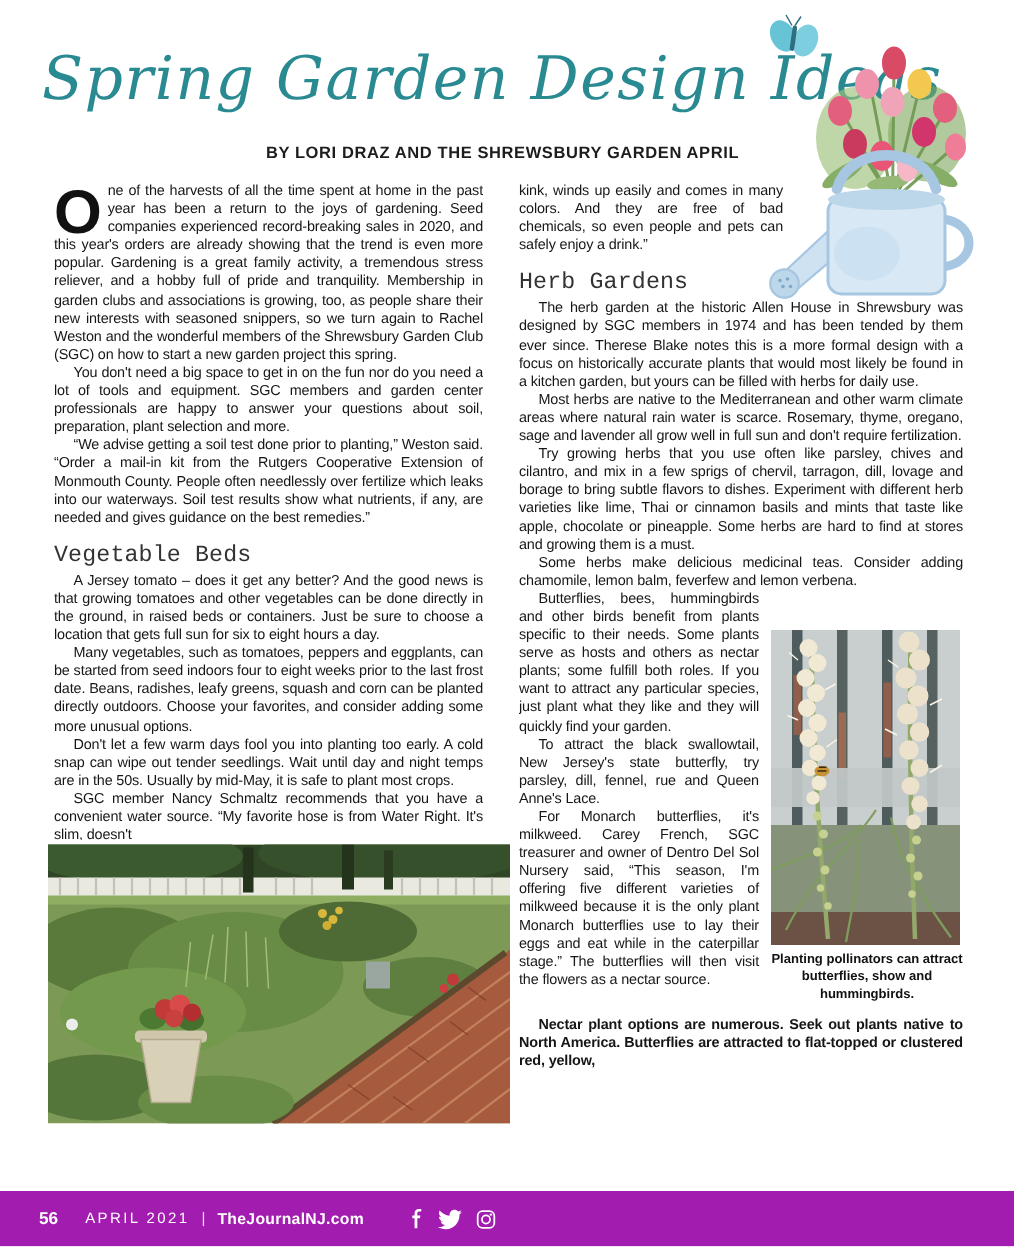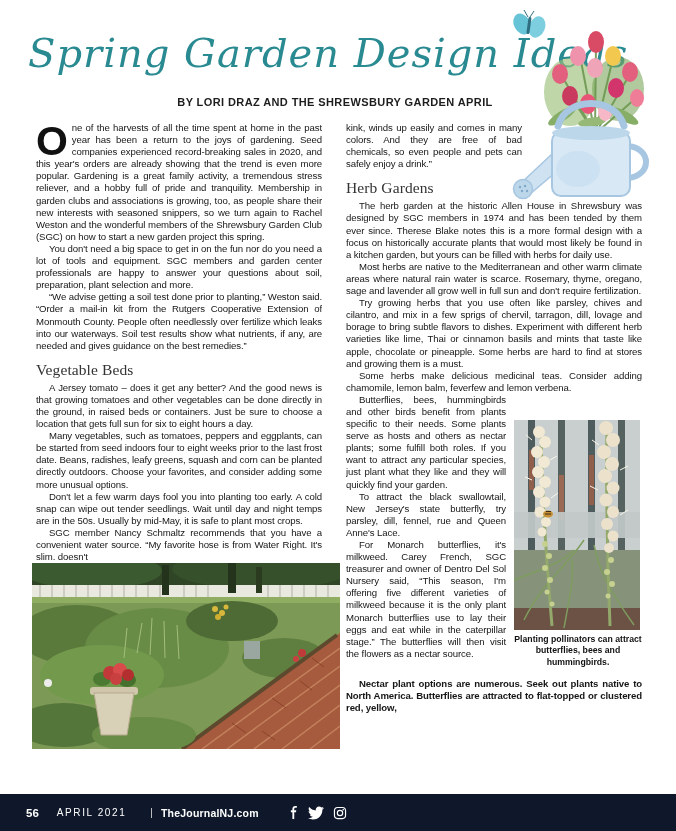--- a/index.html
+++ b/index.html
@@ -29,42 +29,42 @@
   .bodytext p {
     font-size:9.6px; line-height:12.1px; text-align:justify;
     letter-spacing:-0.1px; text-indent:13px; margin:0;
   }
   .bodytext p.noindent { text-indent:0; }
   .dropcap {
     float:left; font-weight:700; font-size:41px; line-height:34px;
     padding:2px 4px 0 0; color:#111;
   }
   h2.section-heading {
-    font-family:Liberation Serif, serif; font-weight:400; font-size:15.5px;
+    font-family:Liberation Mono, monospace; font-weight:400; font-size:15.5px;
     color:#333; letter-spacing:0.1px; margin:9px 0 3px; text-indent:0;
   }
   .narrow { width:176px; }
   
   .photo1 { position:absolute; left:32px; top:563px; width:308px; height:186px; }
   .photo1 svg { display:block; }
   .caption {
     font-size:8.7px; font-weight:700; line-height:1.3; text-align:center; color:#111;
   }
   .photo1-caption { position:absolute; left:32px; top:753px; width:308px; }
   .photo2-block { float:right; width:128px; margin:26px 0 4px 8px; }
   .photo2-block svg { display:block; }
   .photo2-caption { width:140px; margin:4px 0 0 -6px; }
   .clearpara { clear:both; padding-top:6px;font-weight:bold; }
   
   .footer {
-    position:absolute; left:0; right:0; bottom:0; height:37px; background:#0f172a;
+    position:absolute; left:0; right:0; bottom:0; height:37px; background:#a21caf;
     display:flex; align-items:center; padding-left:26px; color:#fff;
   }
   .footer .pagenum { font-size:11.5px; font-weight:700; margin-right:18px; }
-  .footer .date { font-size:10px; letter-spacing:1.6px; margin-right:24px; }
+  .footer .date { font-size:10px; letter-spacing:1.6px; margin-right:8px; }
   .footer .sep { font-size:10px; opacity:.85; margin-right:8px; }
   .footer .site { font-size:10.5px; font-weight:700; letter-spacing:0.2px; margin-right:27px; }
   .social { display:flex; align-items:center; gap:9px; }
   .social svg { display:block; }
 </style>
 </head>
 <body>
 
 <div class="page">
 
@@ -258,21 +258,21 @@
                 <circle cx="98" cy="164" r="3"></circle>
               <circle cx="94" cy="176" r="2.5"></circle>
             </g>
             <g stroke="#faf6ea" stroke-width="1">
               <path d="M18,20 l-6,-5 M36,40 l7,-4 M18,60 l-7,-3 M37,78 l7,-5 M85,25 l-7,-5 M106,50 l8,-4 M84,70 l-8,-4 M106,95 l8,-5"></path>
             </g>
             <ellipse cx="34" cy="94" rx="5" ry="3.5" fill="#c79035"></ellipse>
             <path d="M31,94 h6 M32,91.5 h5" stroke="#3a2c16" stroke-width="1"></path>
           </svg>
         </div>
-        <div class="caption photo2-caption">Planting pollinators can attract butterflies, bees and hummingbirds.</div>
+        <div class="caption photo2-caption">Planting pollinators can attract butterflies, show and hummingbirds.</div>
       </div>
       <p>Butterflies, bees, hummingbirds and other birds benefit from plants specific to their needs. Some plants serve as hosts and others as nectar plants; some fulfill both roles. If you want to attract any particular species, just plant what they like and they will quickly find your garden.</p>
       <p>To attract the black swallowtail, New Jersey's state butterfly, try parsley, dill, fennel, rue and Queen Anne's Lace.</p>
       <p>For Monarch butterflies, it's milkweed. Carey French, SGC treasurer and owner of Dentro Del Sol Nursery said, “This season, I'm offering five different varieties of milkweed because it is the only plant Monarch butterflies use to lay their eggs and eat while in the caterpillar stage.” The butterflies will then visit the flowers as a nectar source.</p>
     </div>
     <p class="clearpara">Nectar plant options are numerous. Seek out plants native to North America. Butterflies are attracted to flat-topped or clustered red, yellow,</p>
   </div>
 
   <div class="footer">
     <span class="pagenum">56</span>

